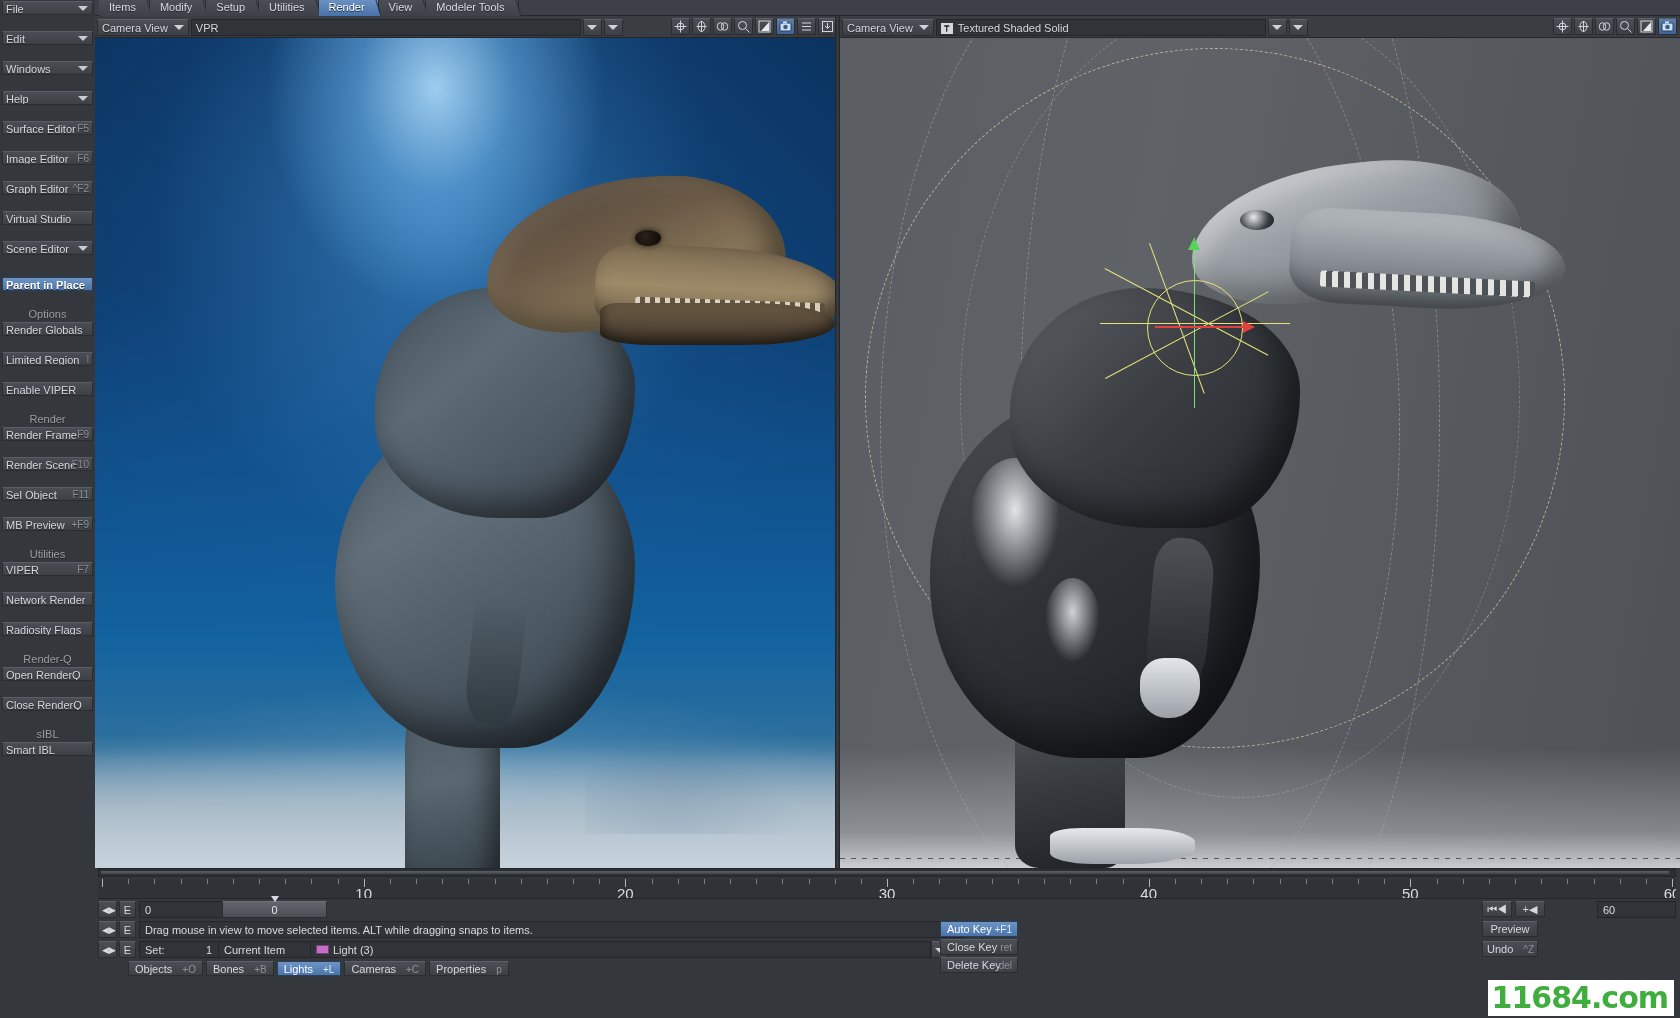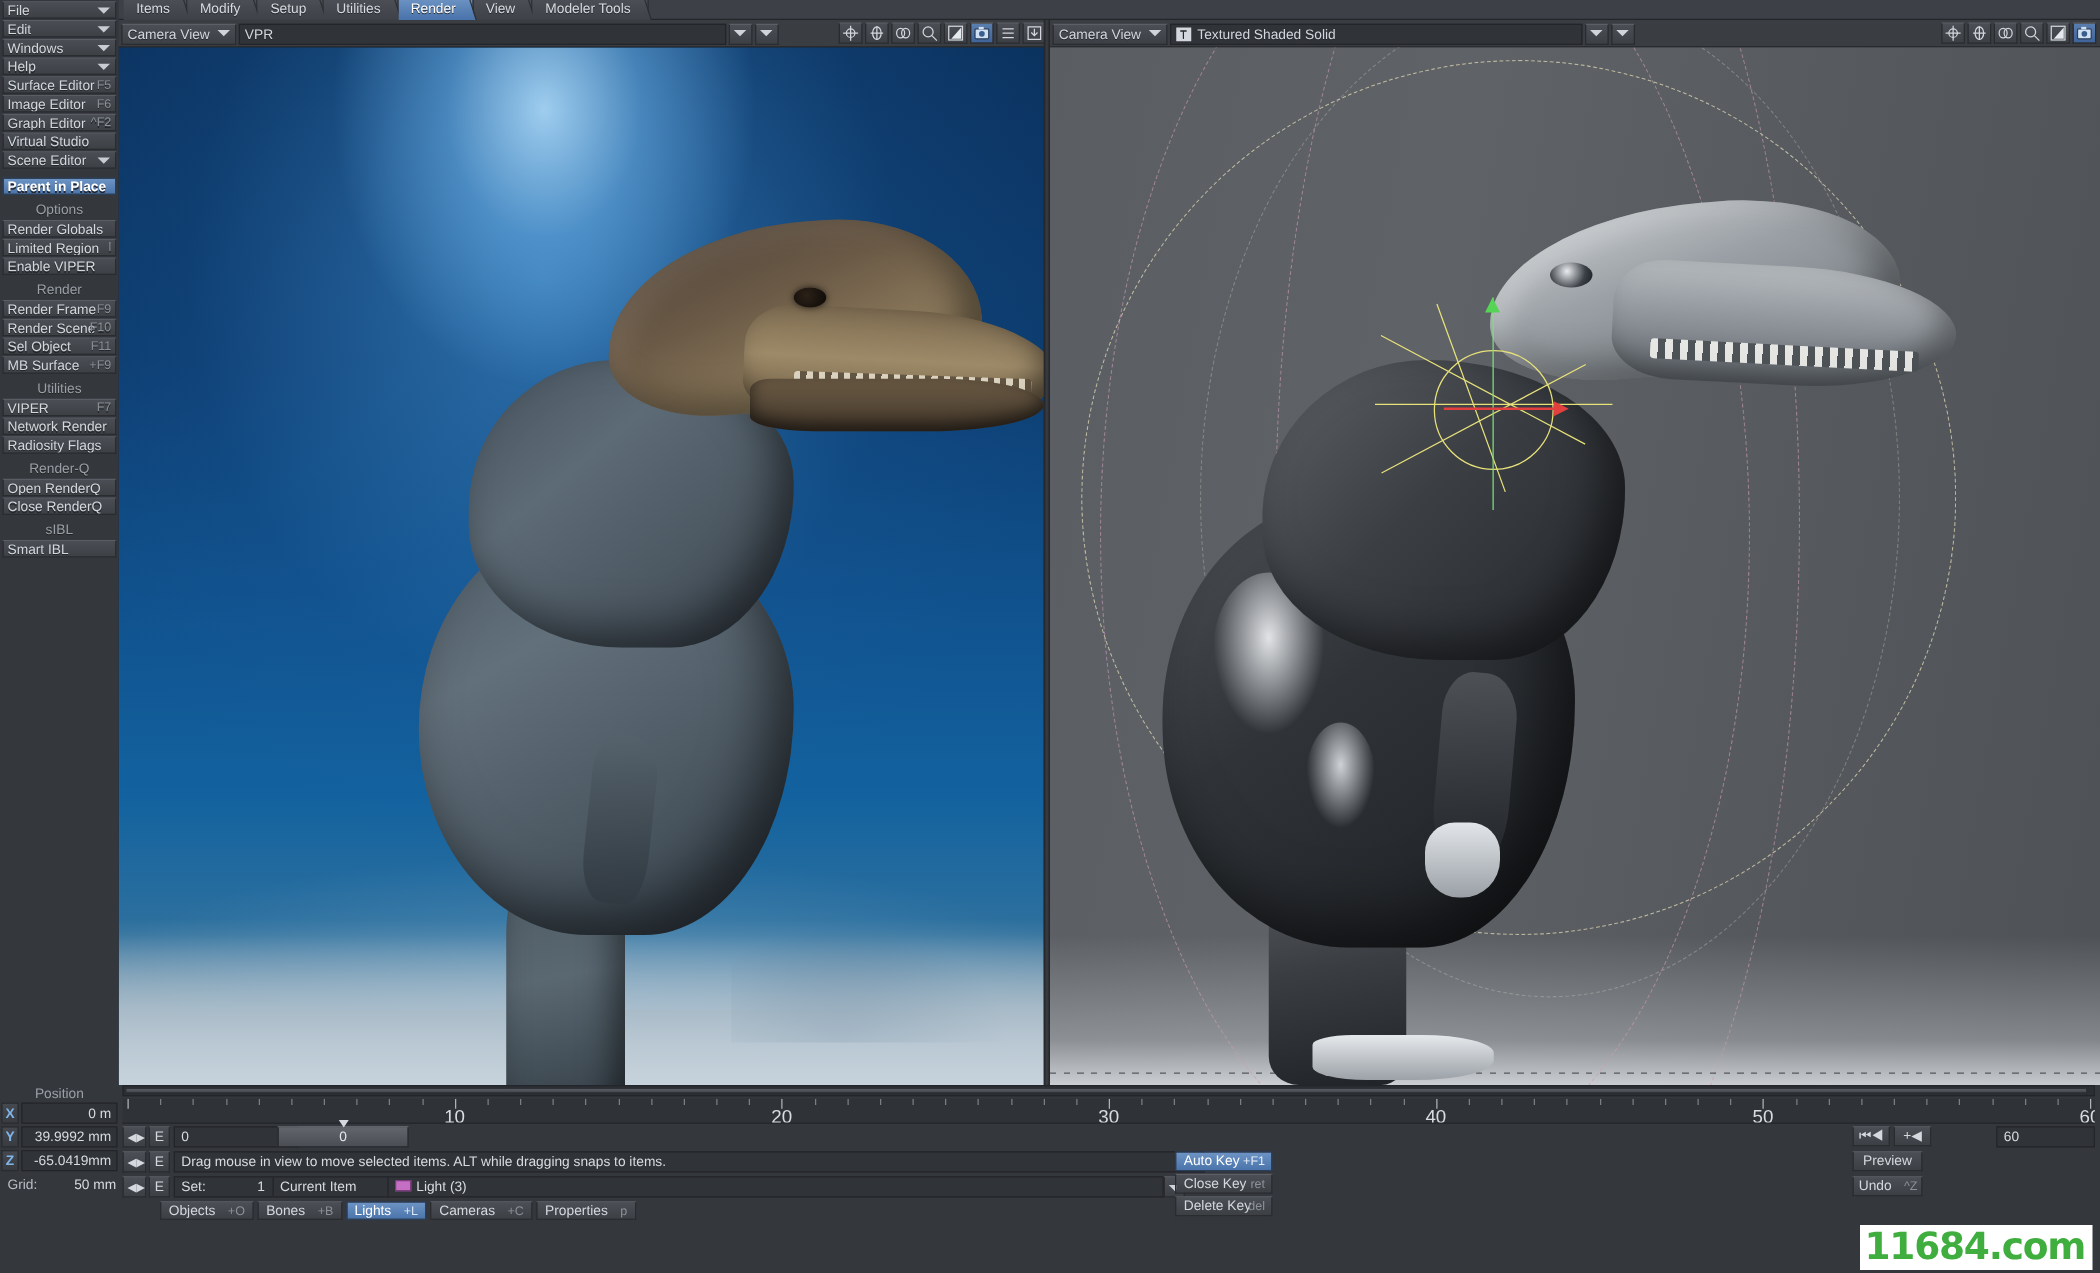--- a/index.html
+++ b/index.html
@@ -14,21 +14,21 @@
 
   
   .sidebar{
     position:absolute; left:0; top:0; width:95px; height:958px;
     background:#34373c; padding:1px 2px 0 2px;
   }
   .sb-btn{
     position:relative; height:14px; line-height:14px;
     background:linear-gradient(#4a4e54,#3d4146);
     border:1px solid #2a2c30; border-top-color:#5a5e64;
-    margin-bottom:1px; padding:0 3px; font-size:11px; color:#d5d9de;
+    margin-bottom:16px; padding:0 3px; font-size:11px; color:#d5d9de;
     white-space:nowrap; overflow:hidden; cursor:default;
     text-shadow:0 1px 0 #24262a;
   }
   .sb-btn .hk{
     position:absolute; right:3px; top:0; color:#8d9298; font-size:10px;
   }
   .sb-btn .caret{
     position:absolute; right:4px; top:4px;
     border-left:5px solid transparent; border-right:5px solid transparent;
     border-top:5px solid #c8ccd2;
@@ -417,21 +417,21 @@
 
     <div class="sb-head">Options</div>
     <div class="sb-btn"><span>Render Globals</span><span class="hk"></span></div>
     <div class="sb-btn"><span>Limited Region</span><span class="hk">l</span></div>
     <div class="sb-btn"><span>Enable VIPER</span></div>
 
     <div class="sb-head">Render</div>
     <div class="sb-btn"><span>Render Frame</span><span class="hk">F9</span></div>
     <div class="sb-btn"><span>Render Scene</span><span class="hk">F10</span></div>
     <div class="sb-btn"><span>Sel Object</span><span class="hk">F11</span></div>
-    <div class="sb-btn"><span>MB Surface</span><span class="hk">+F9</span></div>
+    <div class="sb-btn"><span>MB Preview</span><span class="hk">+F9</span></div>
 
     <div class="sb-head">Utilities</div>
     <div class="sb-btn"><span>VIPER</span><span class="hk">F7</span></div>
     <div class="sb-btn"><span>Network Render</span></div>
     <div class="sb-btn"><span>Radiosity Flags</span></div>
 
     <div class="sb-head">Render-Q</div>
     <div class="sb-btn"><span>Open RenderQ</span></div>
     <div class="sb-btn"><span>Close RenderQ</span></div>
 
@@ -612,39 +612,20 @@
       <div class="gz-line" style="left:55px;top:5px;width:160px;transform:rotate(70deg)"></div>
       <div class="gz-green"></div>
       <div class="gz-greenhead"></div>
       <div class="gz-red"></div>
       <div class="gz-redhead"></div>
     </div>
   </div>
 
   <div class="bottom">
 
-    <div class="posblock">
-      <div class="poshead">Position</div>
-      <div class="posrow">
-        <div class="axis">X</div>
-        <div class="posval">0 m</div>
-      </div>
-      <div class="posrow">
-        <div class="axis">Y</div>
-        <div class="posval">39.9992 mm</div>
-      </div>
-      <div class="posrow">
-        <div class="axis">Z</div>
-        <div class="posval">-65.0419mm</div>
-      </div>
-      <div class="gridrow">
-        <div class="gridlbl">Grid:</div>
-        <div class="gridval">50 mm</div>
-      </div>
-    </div>
 
     <div class="tl-scroll">
       <div class="tl-thumb"></div>
     </div>
 
     <div class="ruler" id="ruler">
         <div class="tick maj" style="left: 4px;"></div>
         <div class="tick" style="left: 30.1667px;"></div>
         <div class="tick" style="left: 56.3333px;"></div>
         <div class="tick" style="left: 82.5px;"></div>

